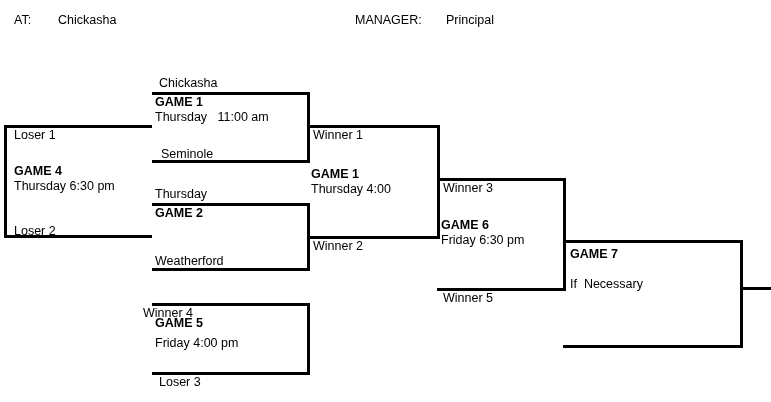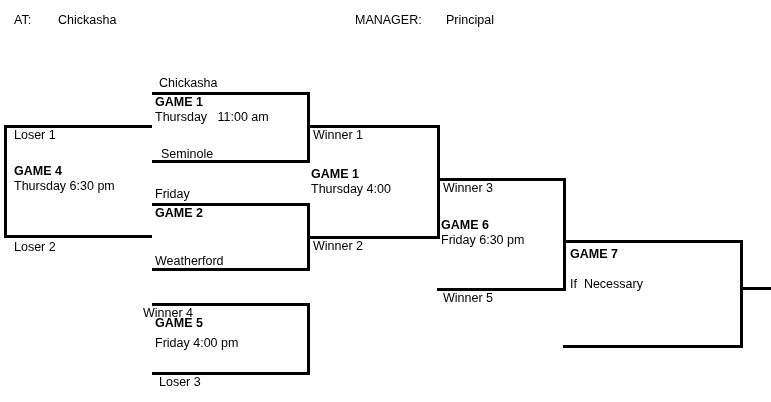--- a/index.html
+++ b/index.html
@@ -49,36 +49,36 @@
   <div class="hdr-label" style="left:355px; top:13px;">MANAGER:</div>
   <div class="hdr-value" style="left:446px; top:13px;">Principal</div>
 
   <div class="edge h" style="left:4px;  top:125px; width:148px;"></div>
   <div class="edge h" style="left:4px;  top:235px; width:148px;"></div>
   <div class="edge v" style="left:4px;  top:125px; height:113px;"></div>
 
   <div class="txt" style="left:14px; top:128px;">Loser 1</div>
   <div class="txt bold" style="left:14px; top:164px;">GAME 4</div>
   <div class="txt" style="left:14px; top:179px;">Thursday 6:30 pm</div>
-  <div class="txt" style="left:14px; top:240px;">Loser 2</div>
+  <div class="txt" style="left:14px; top:224px;">Loser 2</div>
 
   <div class="edge h" style="left:152px; top:92px;  width:158px;"></div>
   <div class="edge h" style="left:152px; top:160px; width:158px;"></div>
   <div class="edge v" style="left:307px; top:92px;  height:71px;"></div>
 
   <div class="txt" style="left:159px; top:76px;">Chickasha</div>
   <div class="txt bold" style="left:155px; top:95px;text-align:center;">GAME 1</div>
   <div class="txt" style="left:155px; top:110px;">Thursday   11:00 am</div>
   <div class="txt" style="left:161px; top:147px;">Seminole</div>
 
   <div class="edge h" style="left:152px; top:203px; width:158px;"></div>
   <div class="edge h" style="left:152px; top:268px; width:158px;"></div>
   <div class="edge v" style="left:307px; top:203px; height:68px;"></div>
 
-  <div class="txt" style="left:155px; top:187px;">Friday</div>
+  <div class="txt" style="left:155px; top:187px;">Thursday</div>
   <div class="txt bold" style="left:155px; top:206px;">GAME 2</div>
   <div class="txt" style="left:155px; top:254px;">Weatherford</div>
 
   <div class="edge h" style="left:307px; top:125px; width:133px;"></div>
   <div class="edge h" style="left:307px; top:236px; width:133px;"></div>
   <div class="edge v" style="left:437px; top:125px; height:114px;"></div>
 
   <div class="txt" style="left:313px; top:128px;">Winner 1</div>
   <div class="txt bold" style="left:311px; top:167px;">GAME 1</div>
   <div class="txt" style="left:311px; top:182px;">Thursday 4:00</div>

